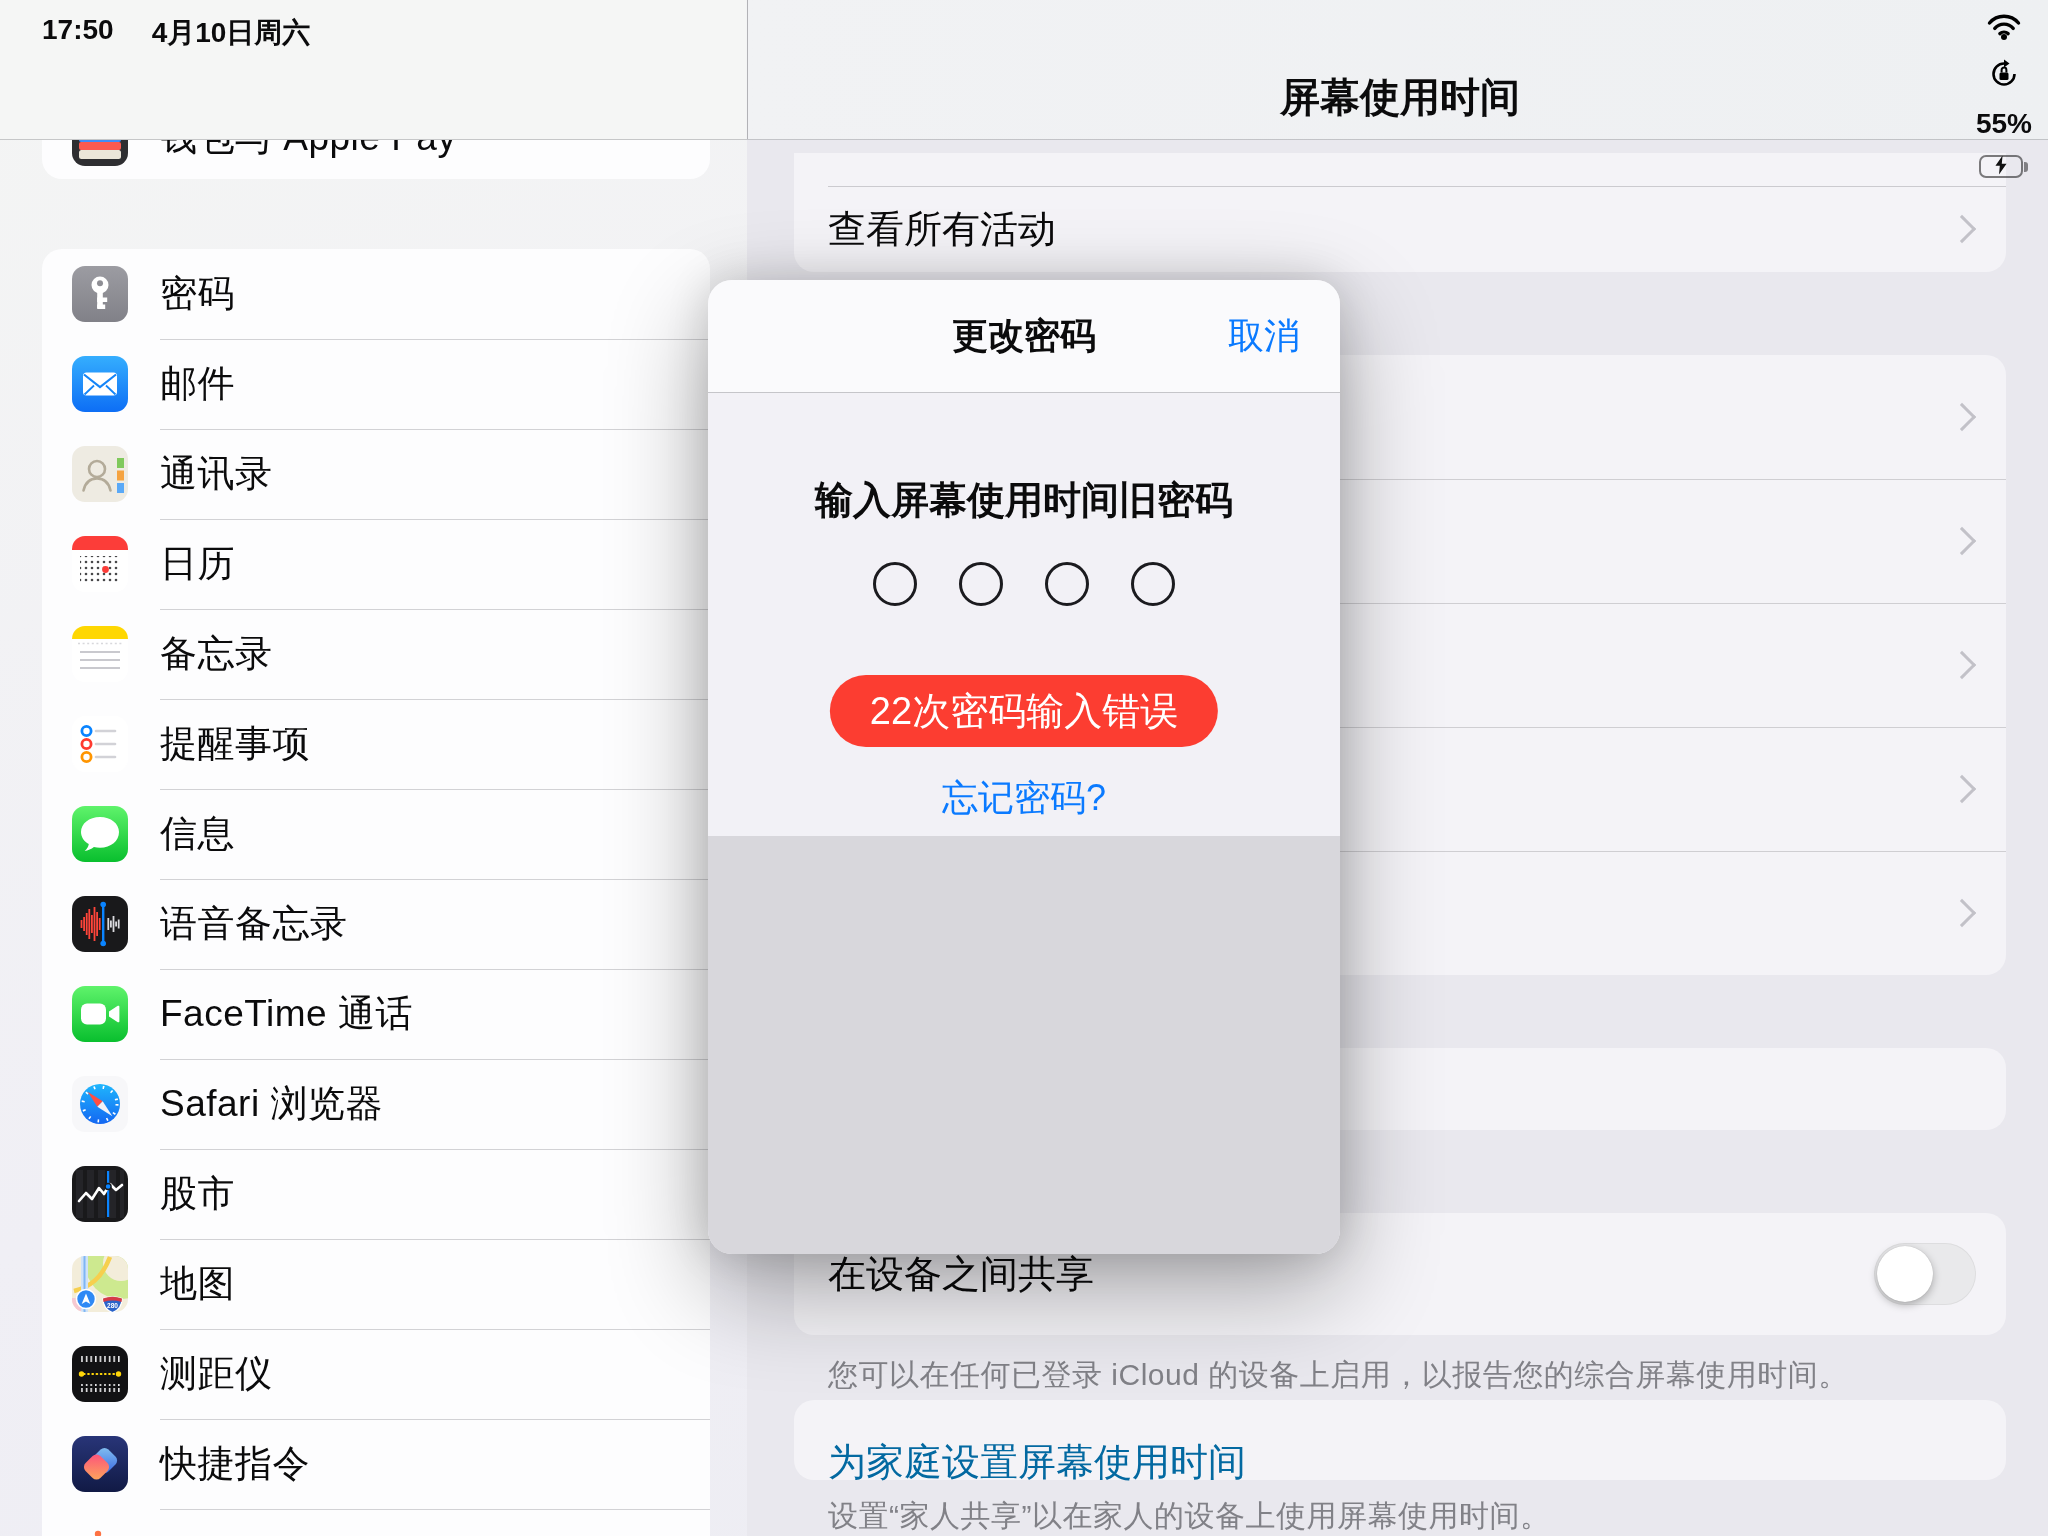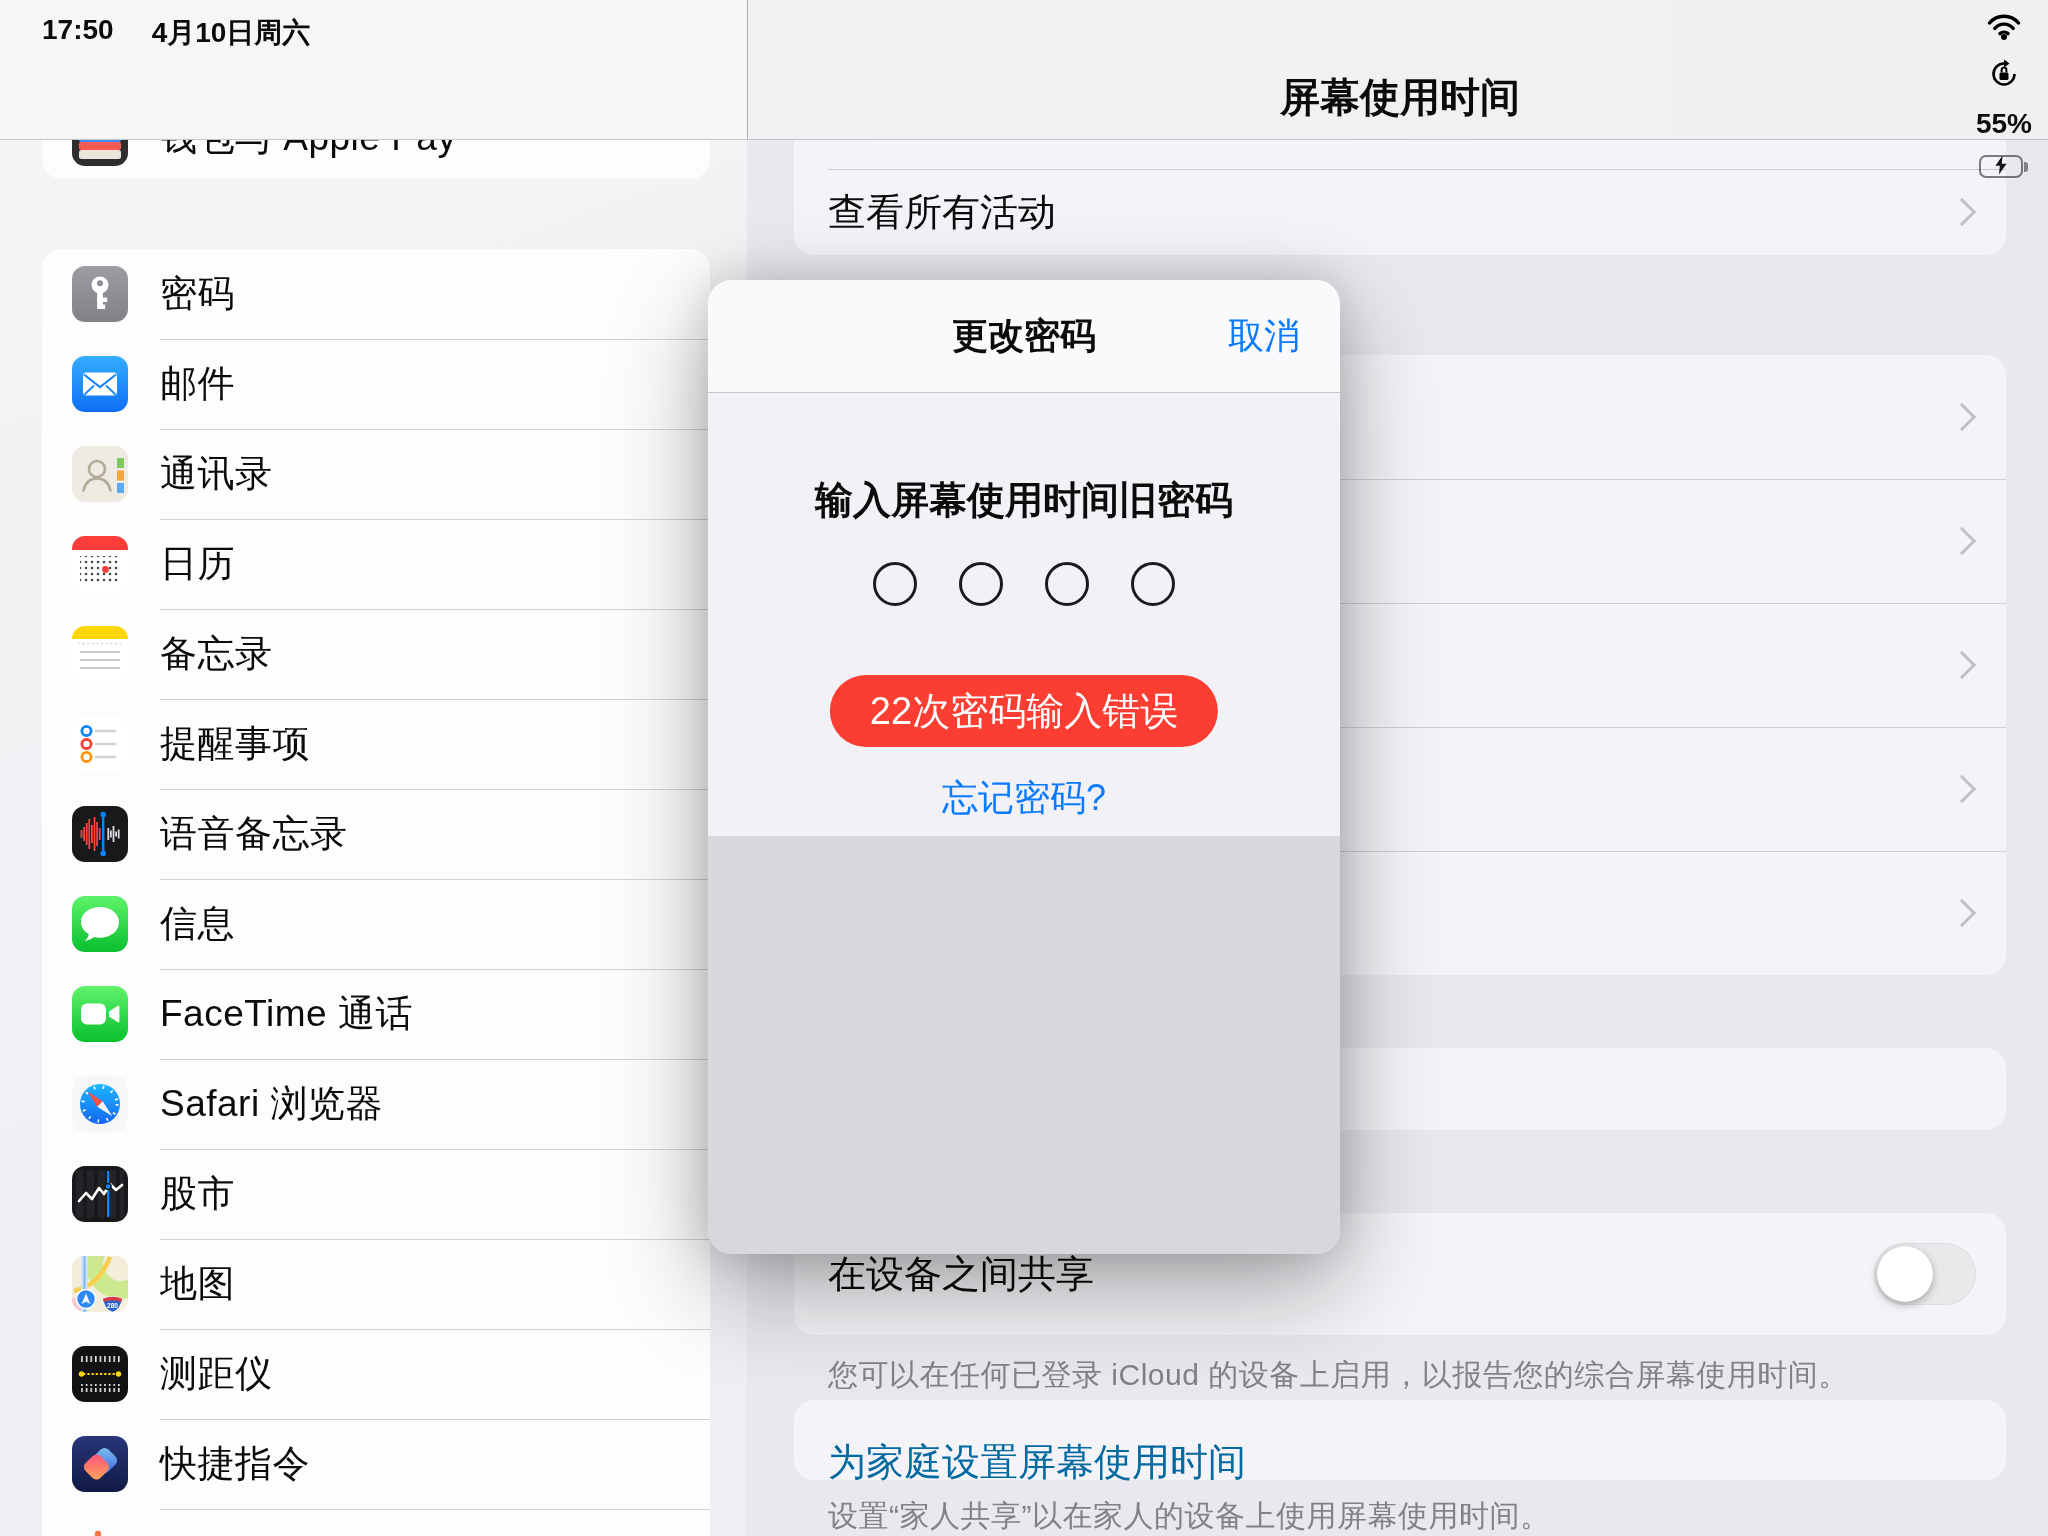--- a/index.html
+++ b/index.html
@@ -32,21 +32,21 @@
                  border-radius:20px 20px 0 0;overflow:hidden;z-index:2;}
   .row{height:90px;display:flex;align-items:center;position:relative;}
   .row + .row::before, .row-partial::before{content:'';position:absolute;left:118px;right:0;top:0;height:1px;background:rgba(60,60,67,0.22);}
   .row .icon{width:56px;height:56px;margin-left:30px;flex:0 0 56px;}
   .row .icon svg{display:block;width:56px;height:56px;}
   .row .label{margin-left:32px;font-size:37px;letter-spacing:0.5px;}
   .row-partial{height:27px;position:relative;}
   .row-partial .icon-sliver{position:absolute;left:30px;top:14px;width:56px;height:13px;}
   
   .rc{position:absolute;background:#f4f3f7;z-index:2;}
-  .rc-group1{left:794px;top:136px;width:1212px;height:119px;border-radius:0 0 20px 20px;}
+  .rc-group1{left:794px;top:153px;width:1212px;height:119px;border-radius:0 0 20px 20px;}
   .rc-group1 .inner-row{position:absolute;left:0;right:0;top:33px;height:86px;display:flex;align-items:center;}
   .rc-group1 .inner-row::before{content:'';position:absolute;left:34px;right:0;top:0;height:1px;background:rgba(60,60,67,0.22);}
   .rc-label{margin-left:34px;font-size:38px;}
   .chev{width:17px;height:17px;border-right:3.5px solid #c2c1c8;border-top:3.5px solid #c2c1c8;
         transform:rotate(45deg);position:absolute;right:34px;top:50%;margin-top:-10px;}
   .rc-group5{left:794px;top:355px;width:1212px;height:620px;border-radius:20px;overflow:hidden;}
   .rc-group5 .hrow{height:124px;position:relative;}
   .rc-group5 .hrow + .hrow::before{content:'';position:absolute;left:96px;right:0;top:0;height:1px;background:rgba(60,60,67,0.2);}
   .rc-single{left:794px;top:1048px;width:1212px;height:82px;border-radius:20px;}
   .rc-share{left:794px;top:1213px;width:1212px;height:122px;border-radius:20px;display:flex;align-items:center;}
@@ -238,20 +238,35 @@
             <line x1="24" y1="28" x2="43" y2="28" stroke="#d2d2d7" stroke-width="2.6" stroke-linecap="round"></line>
             <circle cx="14.5" cy="41" r="4.6" fill="none" stroke="#ff9500" stroke-width="2.8"></circle>
             <line x1="24" y1="41" x2="43" y2="41" stroke="#d2d2d7" stroke-width="2.6" stroke-linecap="round"></line>
           </svg>
         </span>
         <span class="label">提醒事项</span>
       </div>
       <div class="row">
         <span class="icon">
           <svg viewBox="0 0 56 56">
+            <defs>
+              <linearGradient id="gms" x1="0" y1="0" x2="0" y2="1">
+                <stop offset="0" stop-color="#5ff36b"></stop>
+                <stop offset="1" stop-color="#09bf2e"></stop>
+              </linearGradient>
+            </defs>
+            <rect width="56" height="56" rx="13" fill="url(#gms)"></rect>
+            <path d="M28 11 C17 11 9 17.7 9 26 c0 5 3 9.4 7.8 12 c-0.4 2.6-1.8 5-4.2 7 c3.4-0.4 6.8-1.9 9.3-3.9 c2 0.4 4 0.6 6.1 0.6 c11 0 19-6.7 19-15.7 C47 17.7 39 11 28 11 Z" fill="#fff"></path>
+          </svg>
+        </span>
+        <span class="label">信息</span>
+      </div>
+      <div class="row">
+        <span class="icon">
+          <svg viewBox="0 0 56 56">
             <rect width="56" height="56" rx="13" fill="#19191b"></rect>
             <g fill="#ff453a">
               <rect x="8.6" y="24" width="1.8" height="8"></rect>
               <rect x="11.2" y="21" width="1.8" height="14"></rect>
               <rect x="13.8" y="17" width="1.8" height="22"></rect>
               <rect x="16.4" y="13" width="1.8" height="30"></rect>
               <rect x="19" y="19" width="1.8" height="18"></rect>
               <rect x="21.6" y="11" width="1.8" height="34"></rect>
               <rect x="24.2" y="16" width="1.8" height="24"></rect>
               <rect x="26.8" y="22" width="1.8" height="12"></rect>
@@ -262,35 +277,20 @@
             <g fill="#dadade">
               <rect x="35.4" y="22" width="1.8" height="12"></rect>
               <rect x="38" y="24.5" width="1.8" height="7"></rect>
               <rect x="40.6" y="20" width="1.8" height="16"></rect>
               <rect x="43.2" y="25.5" width="1.8" height="5"></rect>
               <rect x="45.8" y="23.5" width="1.8" height="9"></rect>
             </g>
           </svg>
         </span>
         <span class="label">语音备忘录</span>
-      </div>
-      <div class="row">
-        <span class="icon">
-          <svg viewBox="0 0 56 56">
-            <defs>
-              <linearGradient id="gms" x1="0" y1="0" x2="0" y2="1">
-                <stop offset="0" stop-color="#5ff36b"></stop>
-                <stop offset="1" stop-color="#09bf2e"></stop>
-              </linearGradient>
-            </defs>
-            <rect width="56" height="56" rx="13" fill="url(#gms)"></rect>
-            <path d="M28 11 C17 11 9 17.7 9 26 c0 5 3 9.4 7.8 12 c-0.4 2.6-1.8 5-4.2 7 c3.4-0.4 6.8-1.9 9.3-3.9 c2 0.4 4 0.6 6.1 0.6 c11 0 19-6.7 19-15.7 C47 17.7 39 11 28 11 Z" fill="#fff"></path>
-          </svg>
-        </span>
-        <span class="label">信息</span>
       </div>
       <div class="row">
         <span class="icon">
           <svg viewBox="0 0 56 56">
             <defs>
               <linearGradient id="gft" x1="0" y1="0" x2="0" y2="1">
                 <stop offset="0" stop-color="#5ff36b"></stop>
                 <stop offset="1" stop-color="#09bf2e"></stop>
               </linearGradient>
             </defs>

